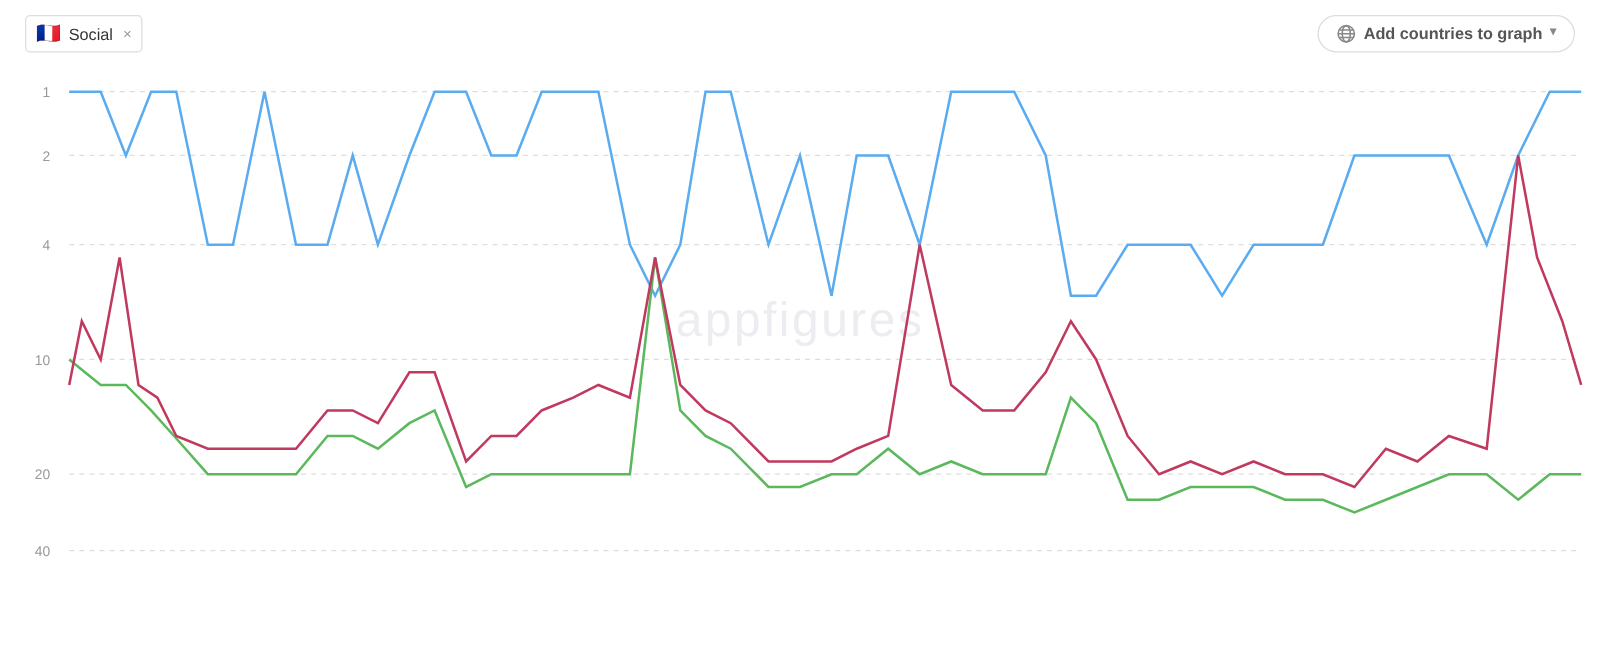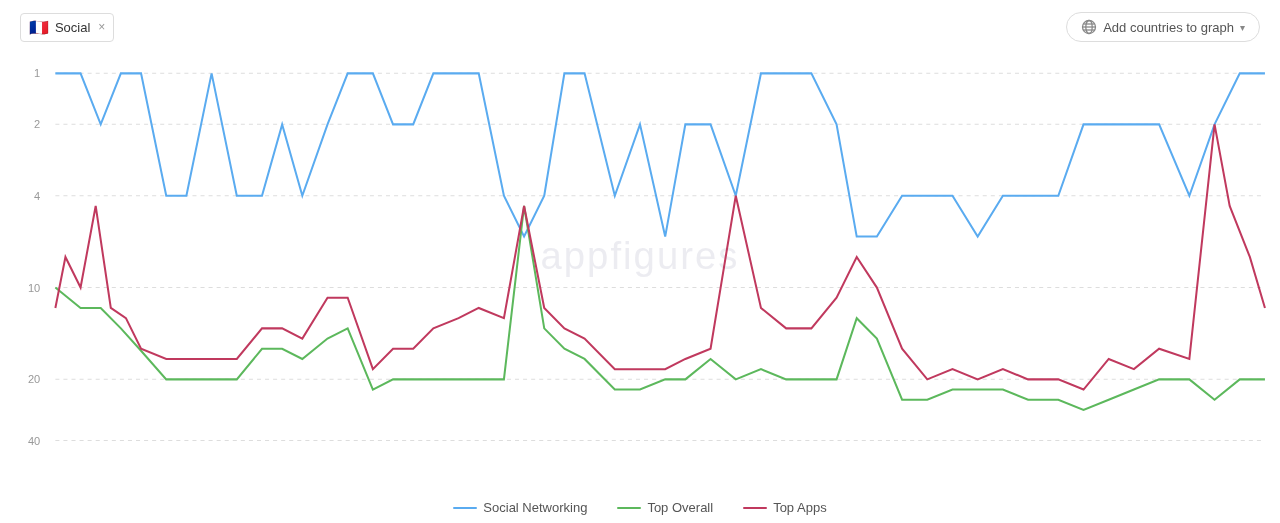--- a/index.html
+++ b/index.html
@@ -40,29 +40,30 @@
       font-size: 16px;
     }
     .country-tag .close {
       color: #999;
       cursor: pointer;
       font-size: 12px;
       margin-left: 2px;
     }
     .add-countries-btn {
       display: flex;
-      align-items: center;
+      align-items: flex-start;
       gap: 6px;
       background: #fff;
       border: 1px solid #ddd;
       border-radius: 20px;
       padding: 6px 14px;
       font-size: 13px;
       color: #555;
       cursor: pointer;
+      font-weight: bold;
     }
     .globe-icon {
       width: 16px;
       height: 16px;
       color: #888;
     }
     .chevron-icon {
       font-size: 10px;
       color: #888;
     }
@@ -308,27 +309,13 @@
           1140,288
           1170,298
           1195,68
           1210,148
           1230,198
           1245,248
         "></polyline>
     </svg>
   </div>
 
-  <div class="legend">
-    <div class="legend-item">
-      <div class="legend-line" style="background:#5aabf0;"></div>
-      <span>Social Networking</span>
-    </div>
-    <div class="legend-item">
-      <div class="legend-line" style="background:#5cb85c;"></div>
-      <span>Top Overall</span>
-    </div>
-    <div class="legend-item">
-      <div class="legend-line" style="background:#c0395e;"></div>
-      <span>Top Apps</span>
-    </div>
-  </div>
 </div>
 
 </body></html>

